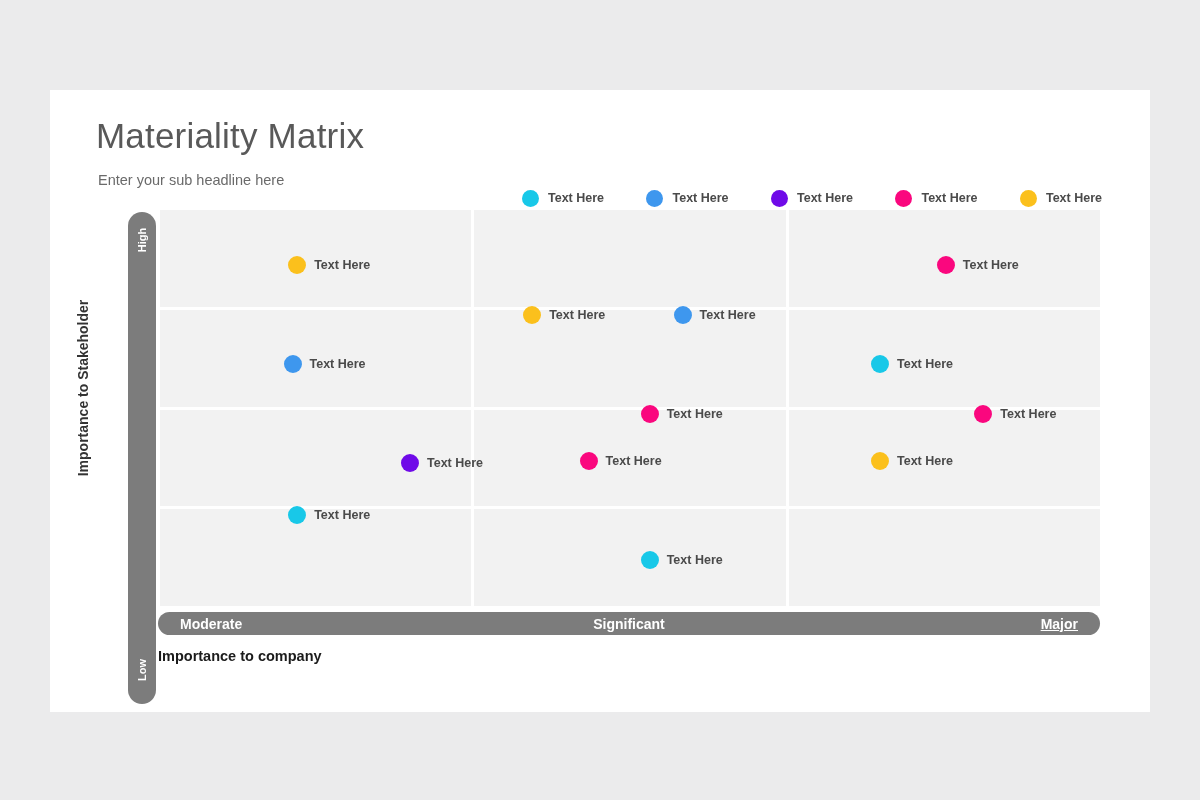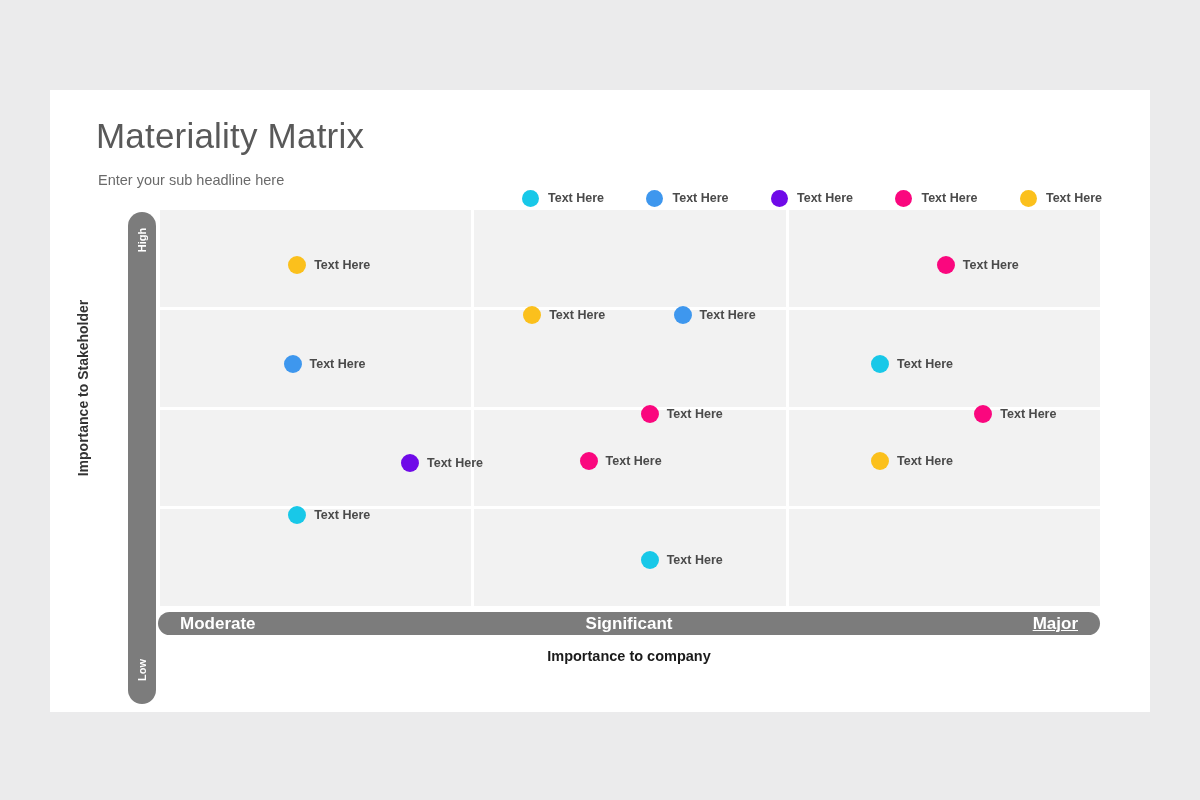--- a/index.html
+++ b/index.html
@@ -69,29 +69,29 @@
   #y-low  { top: 452px; }
 
   
   #x-bar {
     position: absolute; left: 108px; top: 522px;
     width: 942px; height: 23px;
     background: #7c7c7c; border-radius: 12px;
     display: flex; align-items: center;
   }
   .x-bar-label {
-    position: absolute; font-size: 17px; font-weight: 700; color: #ffffff;
+    position: absolute; font-size: 14px; font-weight: 700; color: #ffffff;
     white-space: nowrap;
   }
   #x-moderate   { left: 22px; }
   #x-significant{ left: 50%; transform: translateX(-50%); }
   #x-major      { right: 22px; text-decoration: underline; }
   #x-axis-title {
     position: absolute; left: 108px; top: 558px;
-    width: 942px; text-align: center;
+    width: 942px; text-align: left;
     font-size: 14.5px; font-weight: 700; color: #1b1b1b;
     white-space: nowrap;
   }
 
   
   #plot {
     position: absolute; left: 110px; top: 120px;
     width: 940px; height: 396px;
   }
   #grid {

